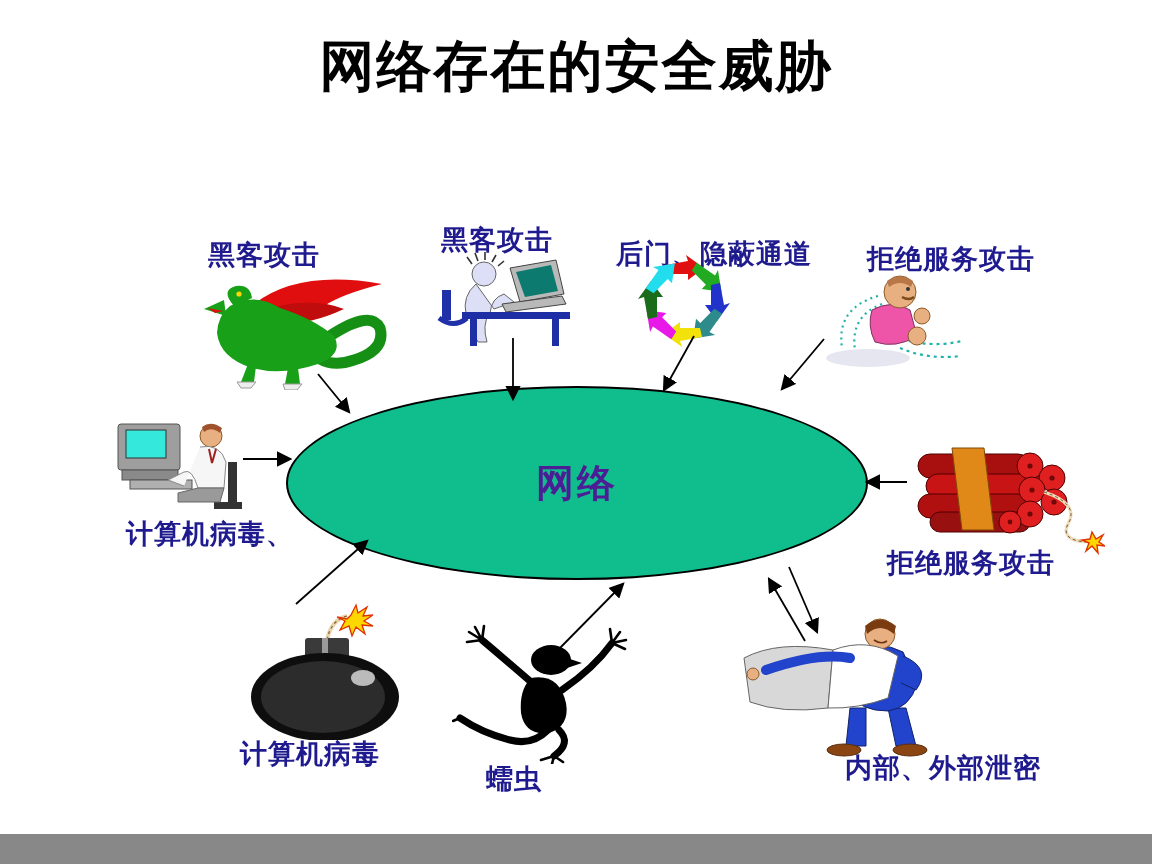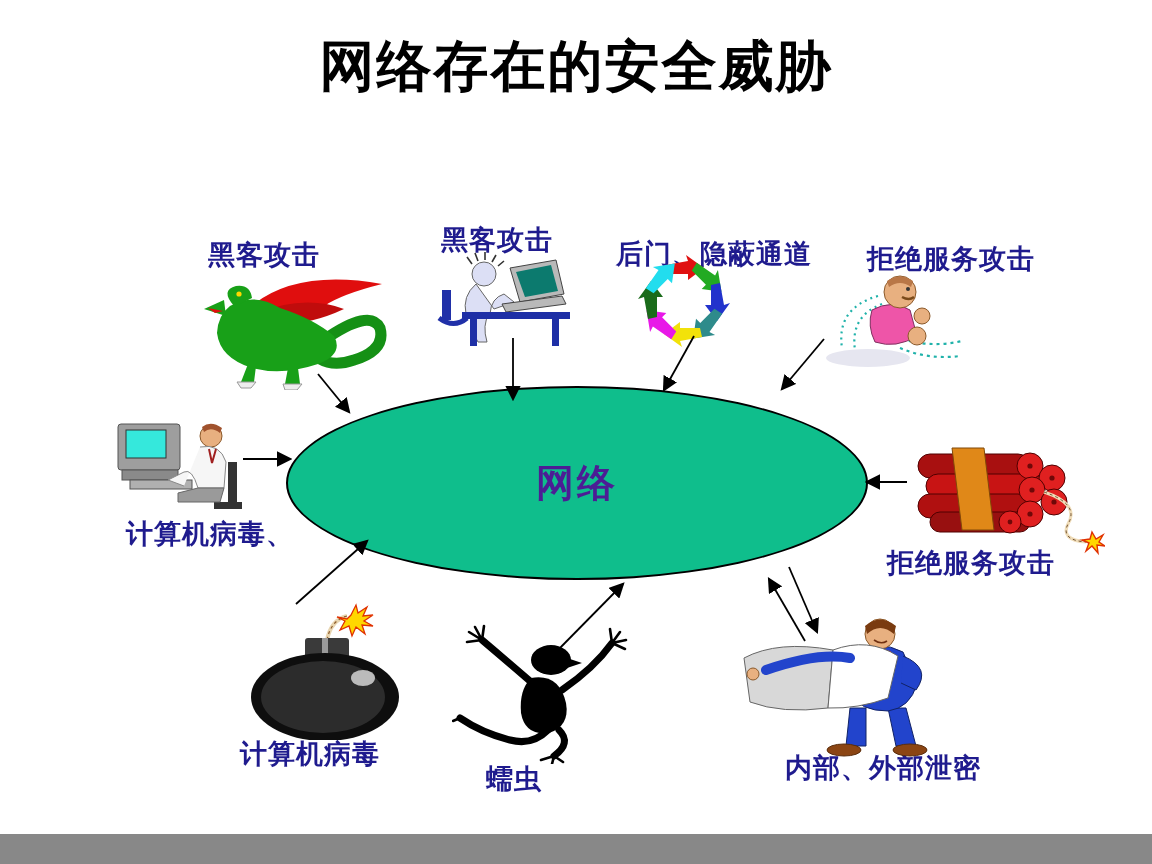--- a/index.html
+++ b/index.html
@@ -41,21 +41,21 @@
   <div class="t-label" style="left:208px;top:237px;">黑客攻击</div>
   <div class="t-label" style="left:441px;top:222px;">黑客攻击</div>
   <div class="t-label" style="left:616px;top:236px;">后门、隐蔽通道</div>
   <div class="t-label" style="left:867px;top:241px;">拒绝服务攻击</div>
   <div class="t-label" style="left:126px;top:516px;">
     <div>计算机病毒、</div>
   </div>
   <div class="t-label" style="left:887px;top:545px;">拒绝服务攻击</div>
   <div class="t-label" style="left:240px;top:736px;">计算机病毒</div>
   <div class="t-label" style="left:486px;top:761px;">蠕虫</div>
-  <div class="t-label" style="left:785px;top:750px;">内部、外部泄密</div>
+  <div class="t-label" style="left:845px;top:750px;">内部、外部泄密</div>
 
   <div class="clip" style="left:192px;top:262px;width:200px;height:128px;">
     <svg viewBox="0 0 200 128">
       <path d="M55,48 Q100,6 190,22 Q150,32 132,44 Q102,60 76,56 Z" fill="#E00E0E"></path>
       <path d="M62,52 Q112,32 152,47 Q120,62 90,62 Z" fill="#C00C0C"></path>
       <path d="M132,78 Q178,46 188,66 Q194,88 162,98 Q142,105 128,97" fill="none" stroke="#159015" stroke-width="11" stroke-linecap="round"></path>
       <path d="M38,44 Q62,30 88,46 Q122,57 142,74 Q152,92 126,102 Q90,114 60,106 Q28,96 25,71 Q26,53 38,44 Z" fill="#18A018"></path>
       <path d="M42,44 Q28,28 44,24 Q58,22 60,36 L48,42 Z" fill="#18A018"></path>
       <path d="M32,38 L12,47 L34,54 Z" fill="#18A018"></path>
       <path d="M16,46 L31,49 L23,51 Z" fill="#E00E0E"></path>

